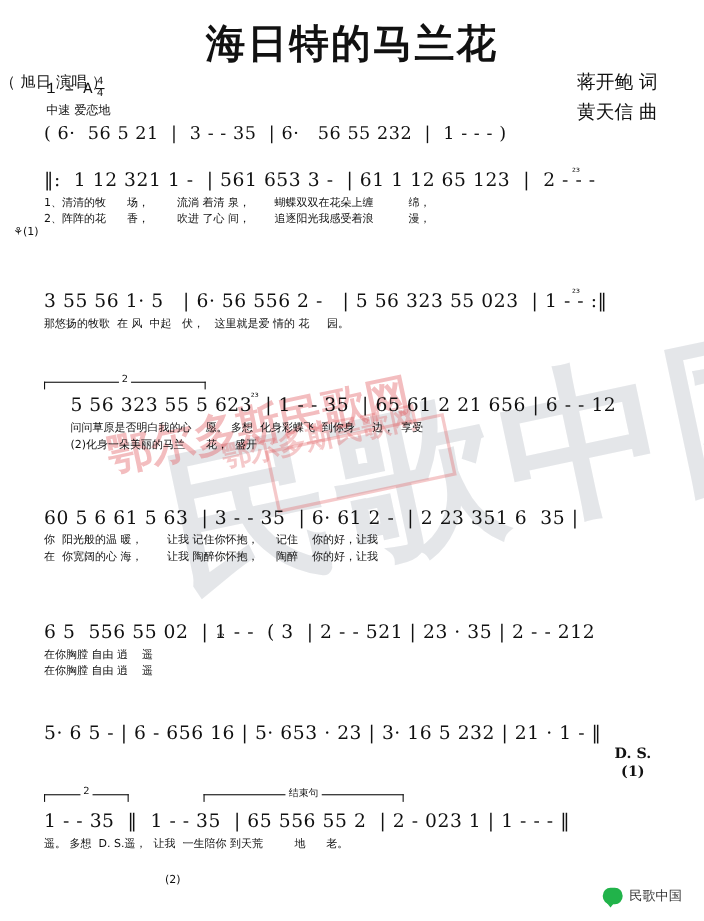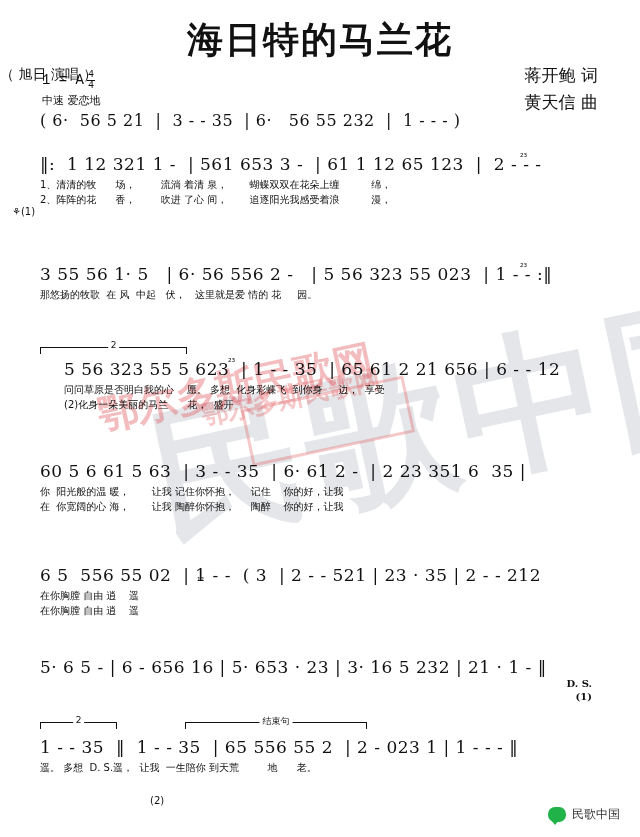--- a/index.html
+++ b/index.html
@@ -166,23 +166,23 @@
   .ending-label {
     position: absolute;
     font-family: "DejaVu Sans", sans-serif;
     font-size: 9px;
   }
 
   .ds {
     position: absolute;
     right: 48px;
     font-family: "DejaVu Serif", serif;
-    font-size: 10px;
+    font-size: 13px;
     font-weight: bold;
-    text-align: right;
+    text-align: center;
     line-height: 1.25;
   }
 
   .repeat-num {
     position: absolute;
     font-family: "DejaVu Sans", sans-serif;
     font-size: 10px;
   }
 
   

